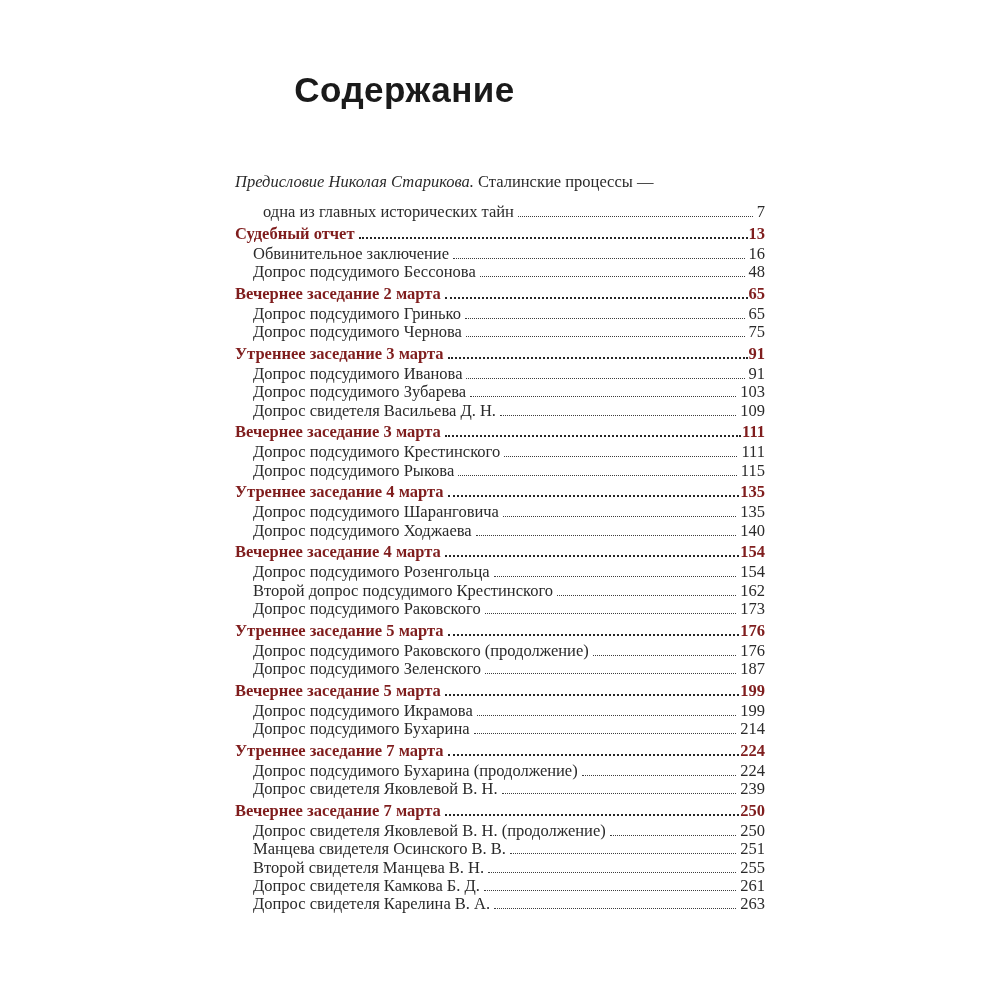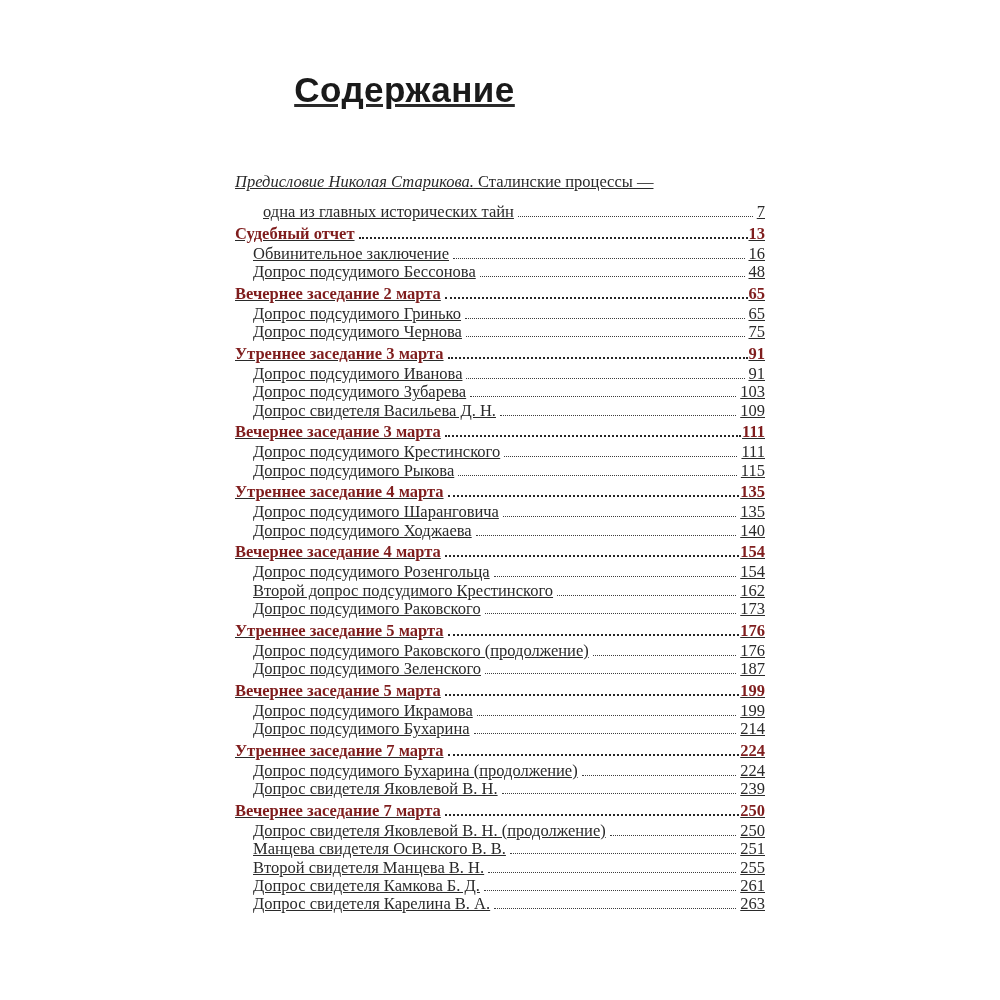--- a/index.html
+++ b/index.html
@@ -8,21 +8,20 @@
     background: #ffffff;
   }
   .page {
     position: relative;
     width: 809px;
     height: 1000px;
     background: #ffffff;
     overflow: hidden;
     font-family: "Liberation Serif", "DejaVu Serif", serif;
     color: #2a2a2a;
-    text-decoration: underline;
   }
   .title {
     margin: 72px 0 0 0;
     text-align: center;
     font-family: "Liberation Sans", "DejaVu Sans", sans-serif;
     font-weight: 700;
     font-size: 35px;
     line-height: 36px;
     letter-spacing: 0.5px;
     color: #1a1a1a;

